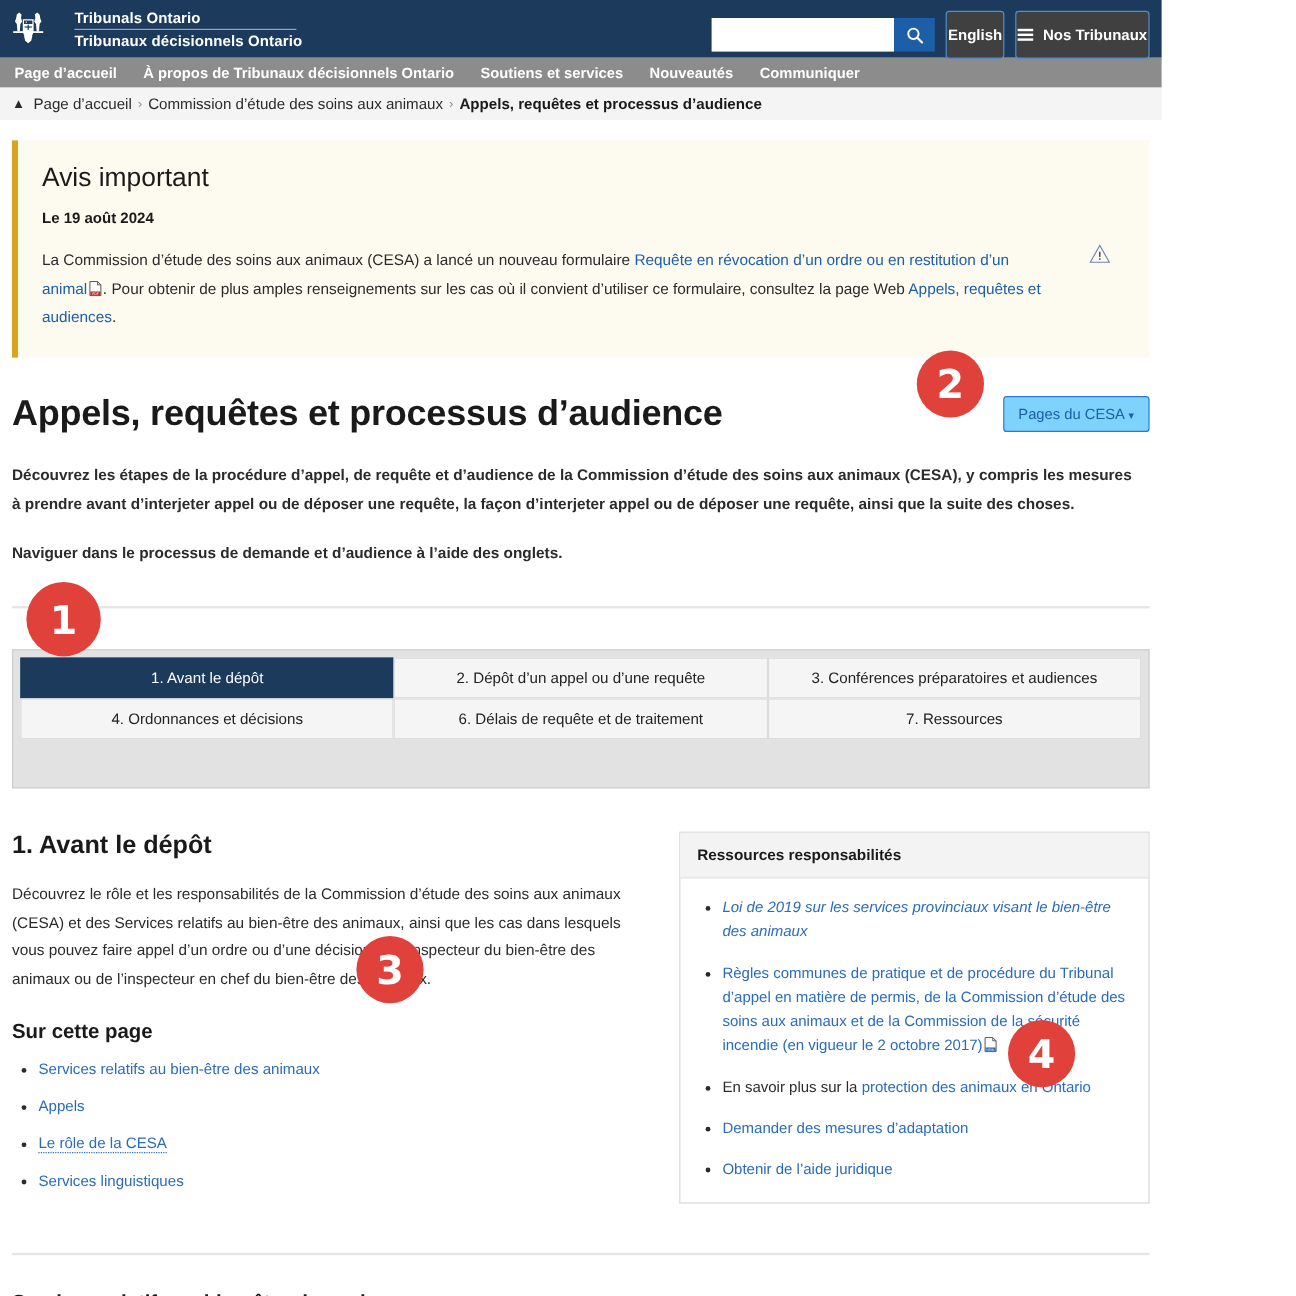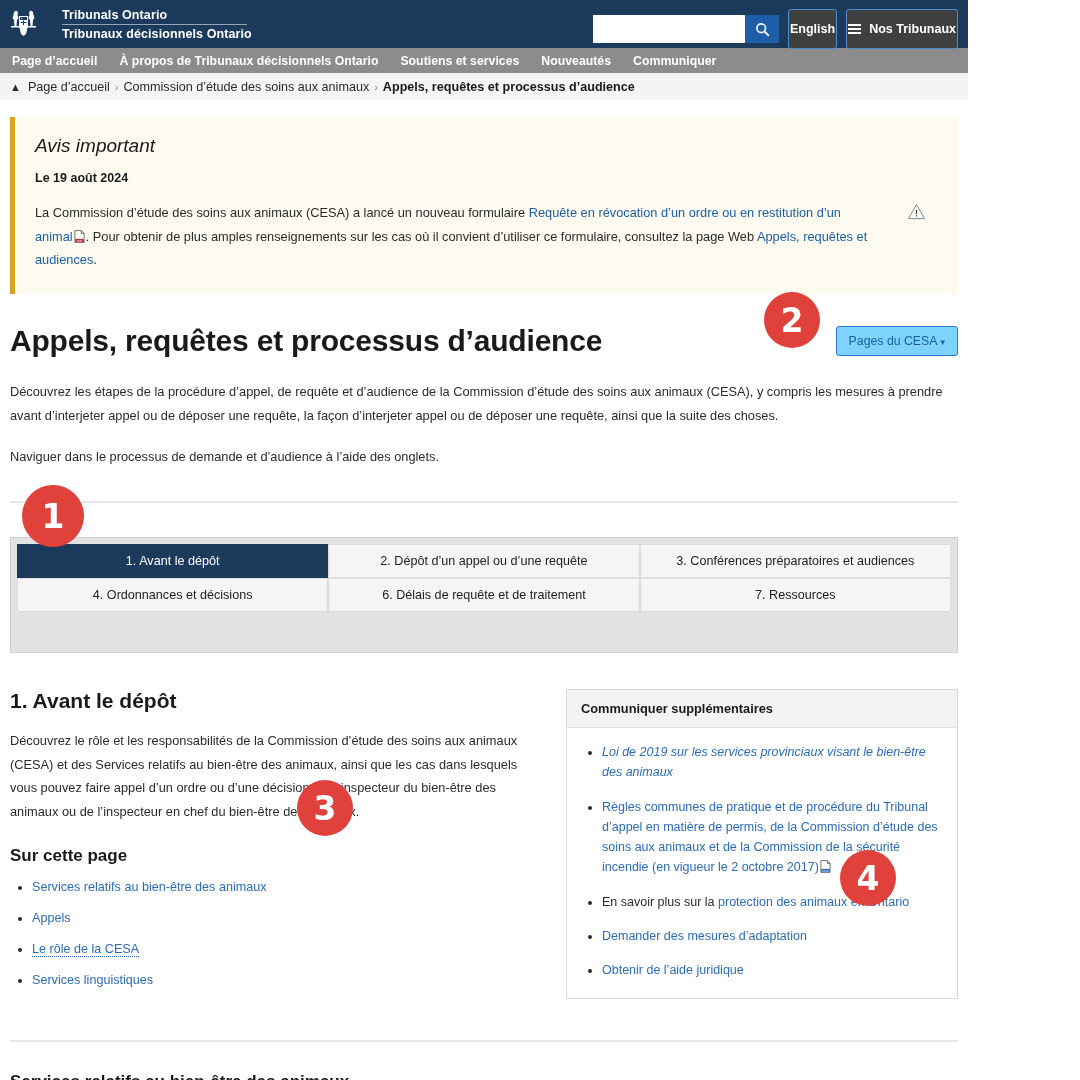--- a/index.html
+++ b/index.html
@@ -113,24 +113,23 @@
   
   .notice {
     margin: 17px 10px 0 10px;
     background: #fdfaef;
     border-left: 5px solid #d9a520;
     padding: 18px 20px 22px 20px;
     position: relative;
   }
   .notice h2 {
     margin: 0 0 14px 0;
-    font-size: 19px;
+    font-size: 22px;
     font-weight: normal;
     color: #1a1a1a;
-    font-style: italic;
   }
   .notice .ndate {
     margin: 0 0 16px 0;
     font-size: 12.5px;
     font-weight: bold;
     color: #1a1a1a;
   }
   .notice p.nbody {
     margin: 0;
     font-size: 12.8px;
@@ -178,20 +177,21 @@
     white-space: nowrap;
   }
   .caret { font-size: 9px; margin-left: 3px; }
 
   .intro {
     margin: 22px 10px 0 10px;
     font-size: 12.8px;
     line-height: 1.85;
     color: #2b2b2b;
     max-width: 940px;
+    font-weight: bold;
   }
   .intro.second { margin-top: 18px; }
 
   hr.rule {
     border: none;
     border-top: 2px solid #e6e6e6;
     margin: 32px 10px 0 10px;
   }
 
   
@@ -439,21 +439,21 @@
       <ul class="onpage">
         <li><a href="#">Services relatifs au bien-être des animaux</a></li>
         <li><a href="#">Appels</a></li>
         <li><a href="#" class="dotted">Le rôle de la CESA</a></li>
         <li><a href="#">Services linguistiques</a></li>
       </ul>
     </div>
 
     <div class="col-side">
       <div class="rescard">
-        <div class="rescard-head">Communiquer supplémentaires</div>
+        <div class="rescard-head">Ressources responsabilités</div>
         <div class="rescard-body">
           <ul class="reslist">
             <li>
               <a href="#" class="ital">Loi de 2019 sur les services provinciaux visant le bien-être des animaux</a>
             </li>
             <li>
               <a href="#">Règles communes de pratique et de procédure du Tribunal d’appel en matière de permis, de la Commission d’étude des soins aux animaux et de la Commission de la sécurité incendie (en vigueur le 2 octobre 2017)</a><svg class="html-badge" viewBox="0 0 12 14">
                 <path d="M1 0.6 h7 l3 3 v9.8 h-10 z" fill="#fff" stroke="#555" stroke-width="0.9"></path>
                 <path d="M8 0.6 v3 h3" fill="none" stroke="#555" stroke-width="0.9"></path>
                 <rect x="1.4" y="9.6" width="9.2" height="3.6" fill="#2b6cb8"></rect>

